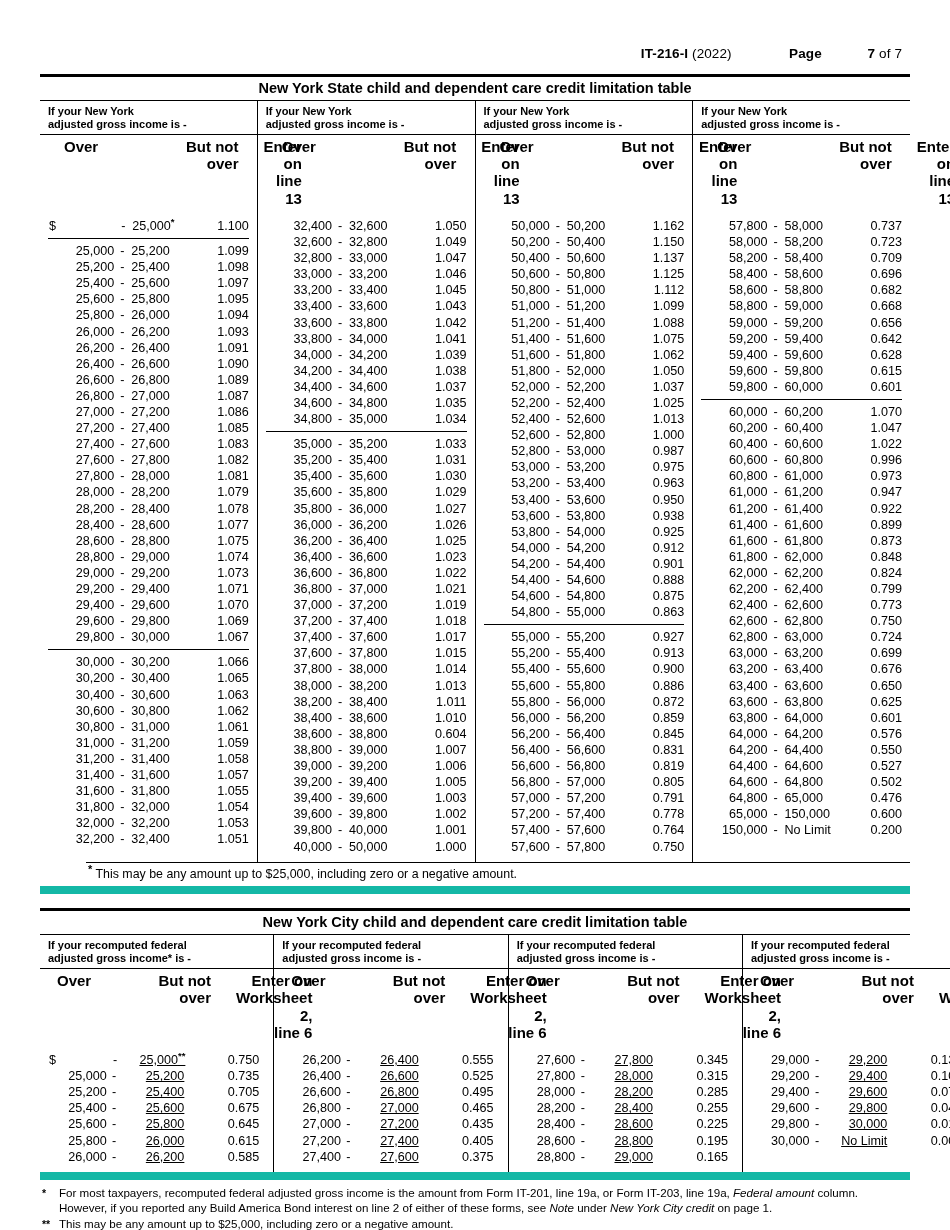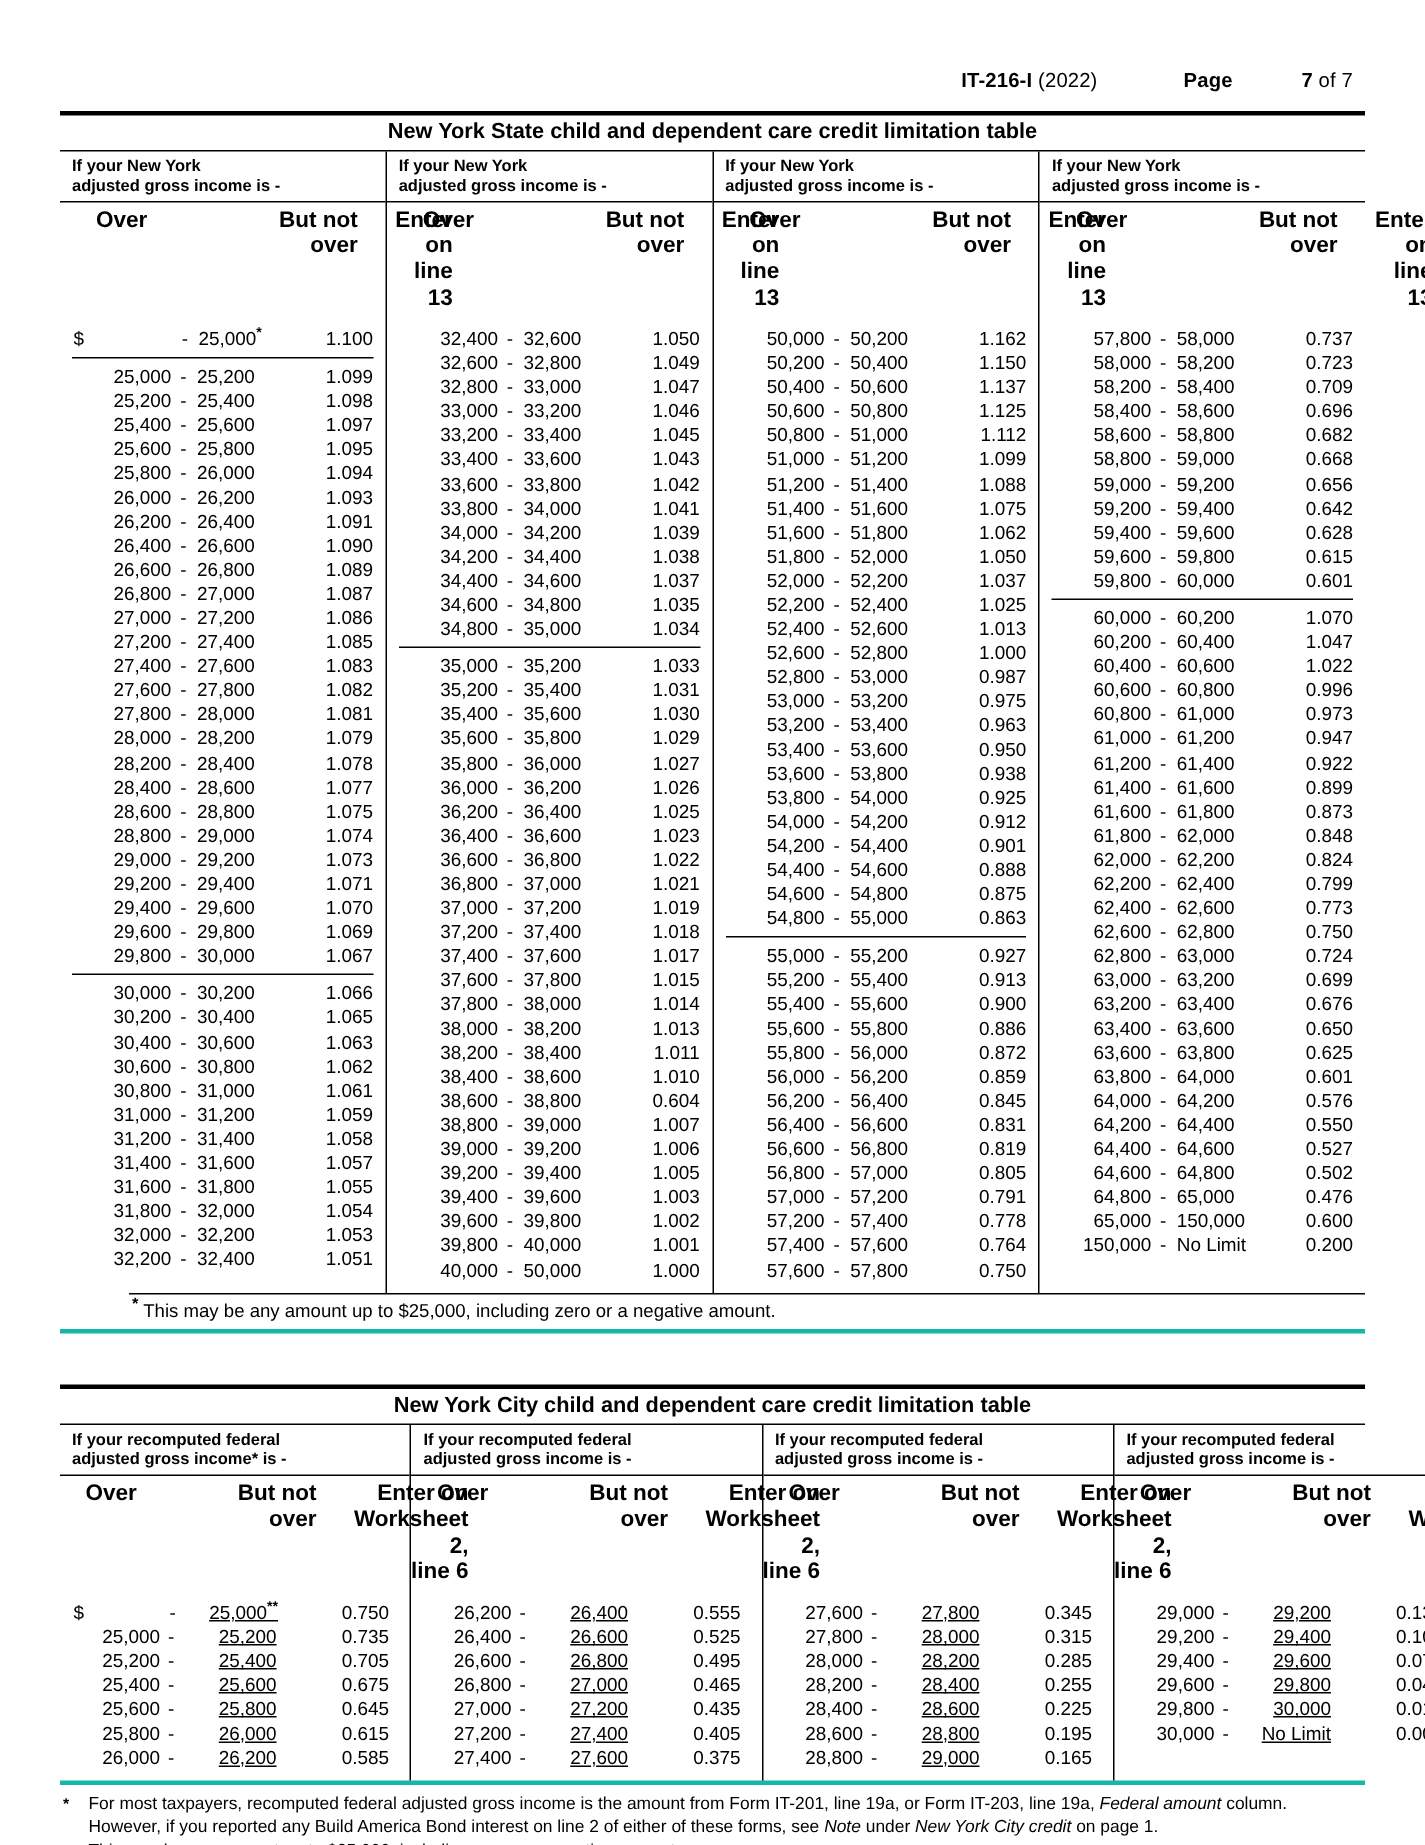--- a/index.html
+++ b/index.html
@@ -29,21 +29,21 @@
     padding-top: 46px;
     padding-right: 8px;
     letter-spacing: 0.1px;
   }
   .page-header .b { font-weight: bold; margin-left: 42px; }
 
   
   .tbl-block {
     margin-top: 13px;
     border-top: 3px solid #000;
-    border-bottom: 3px solid #14b8a6;
+    border-bottom: 8px solid #14b8a6;
     position: relative;
   }
   .tbl-title {
     text-align: center;
     font-weight: bold;
     font-size: 14.5px;
     padding: 3px 0 4px 0;
     border-bottom: 1.2px solid #000;
   }
 
@@ -117,21 +117,21 @@
   .foot {
     font-size: 12.4px;
     padding: 4px 2px 4px 2px;
     border-top: 1.2px solid #000;
     line-height: 1.25;
     margin-left: 46px;
   }
   .foot .mk { font-weight: bold; font-size: 11px; vertical-align: super; line-height: 0; }
 
   
-  .nyc-block { margin-top: 34px; }
+  .nyc-block { margin-top: 14px; }
   .nyc .col-head { min-height: 33px; }
   .nyc .col-subhead { min-height: 49px; }
   .nyc .sh-over   { flex: 0 0 24%; text-align: center; }
   .nyc .sh-dash   { flex: 0 0 2%; }
   .nyc .sh-notover{ flex: 0 0 26%; text-align: right; }
   .nyc .sh-enter  { flex: 1 1 auto; text-align: right; }
 
   .nyc .r-over    { flex: 0 0 27%; text-align: right; padding-right: 2px; }
   .nyc .r-dash    { flex: 0 0 5%; text-align: center; }
   .nyc .r-notover { flex: 0 0 28%; text-align: right; padding-left: 4px; text-decoration: underline; }

